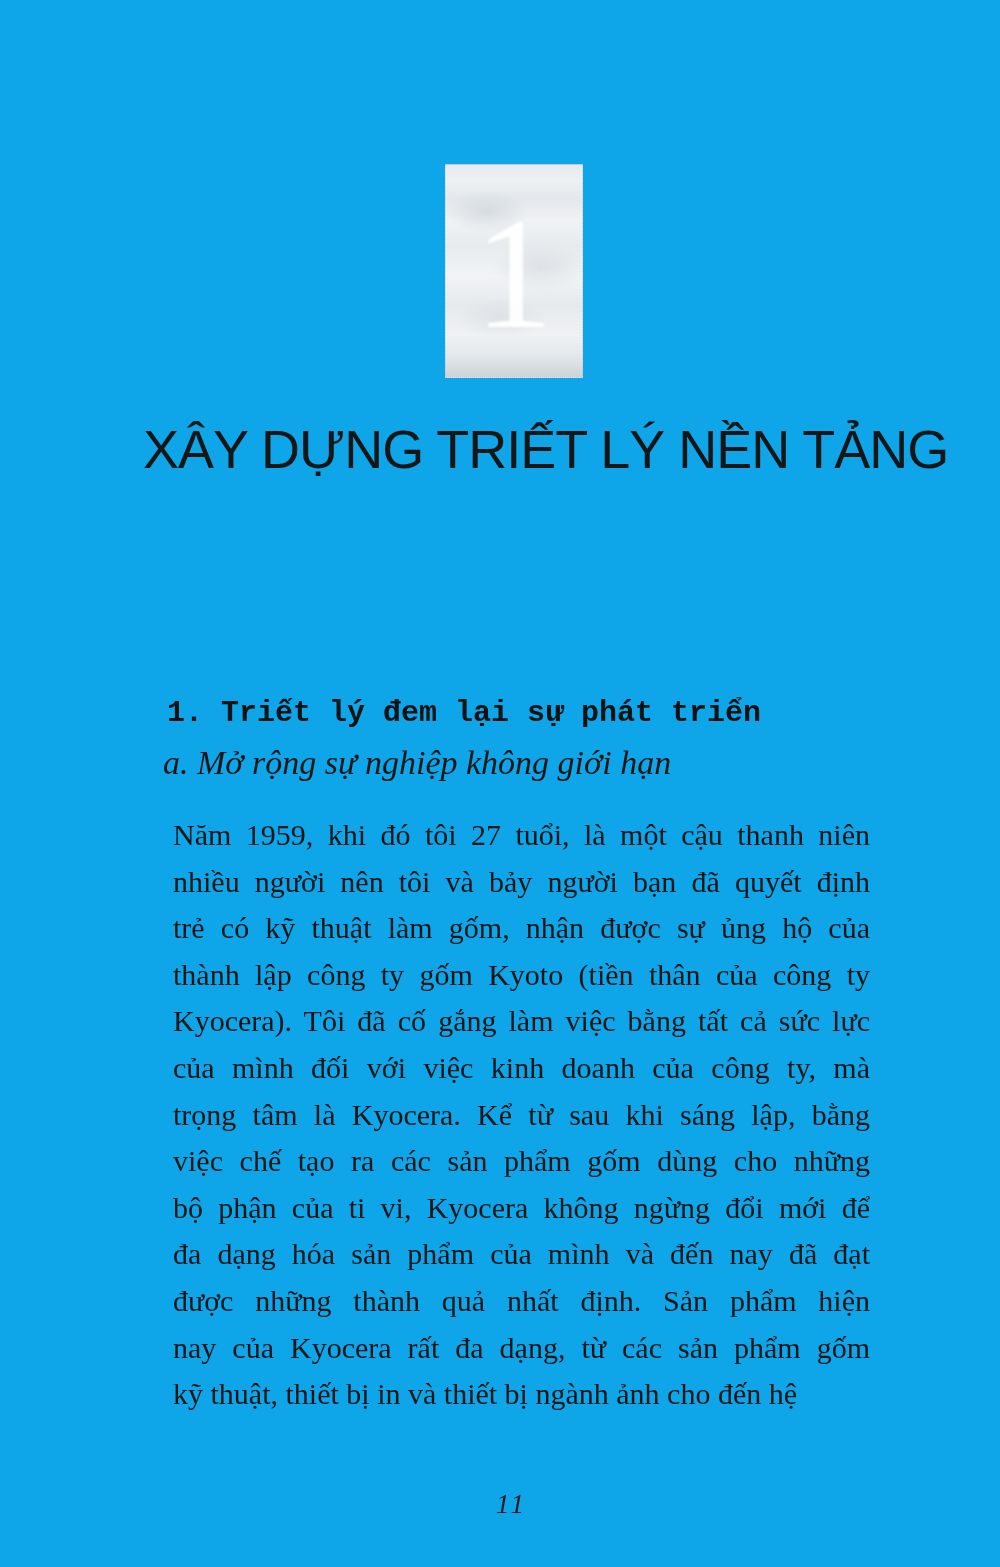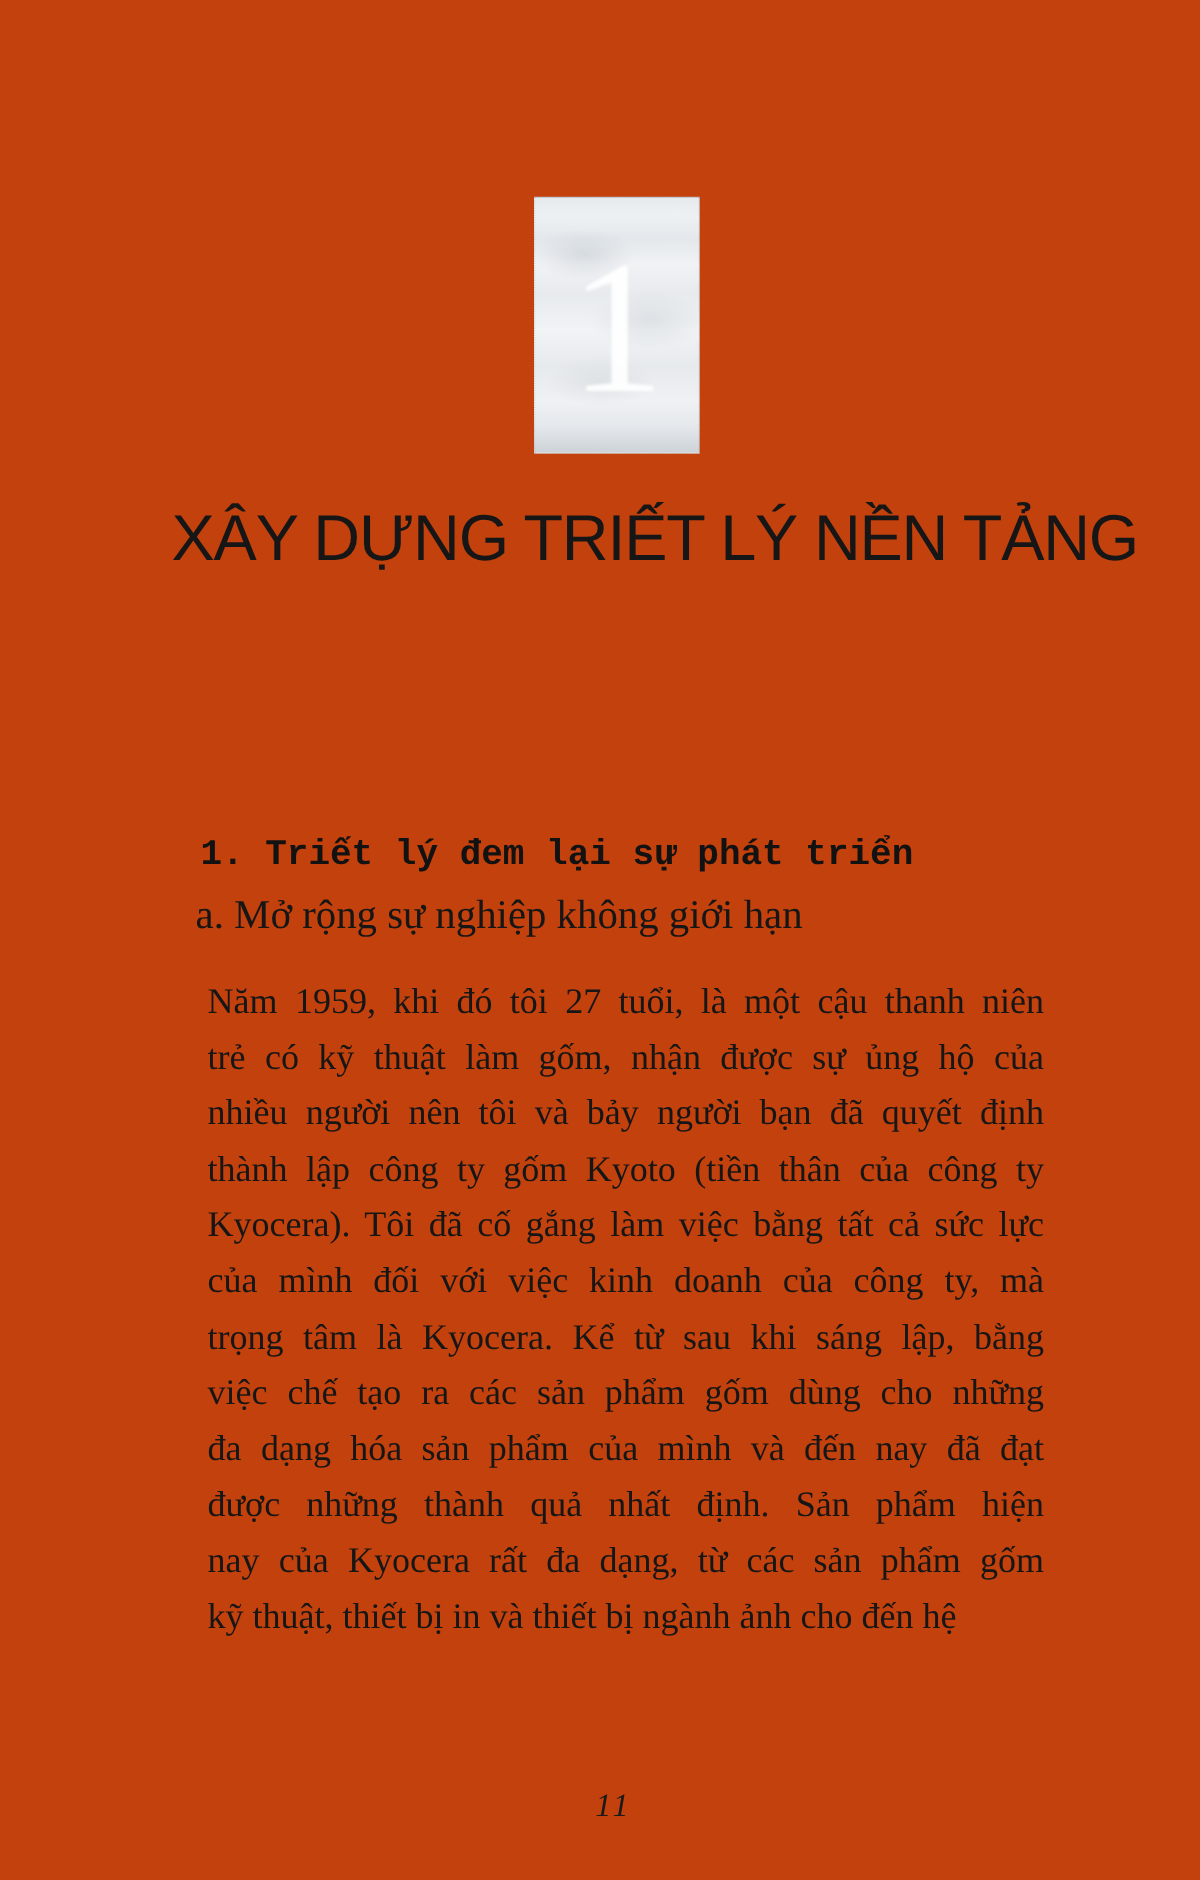--- a/index.html
+++ b/index.html
@@ -4,21 +4,21 @@
 <style>
   html, body {
     margin: 0;
     padding: 0;
     background: #ffffff;
   }
   .page {
     position: relative;
     width: 1000px;
     height: 1567px;
-    background: #c2410c;
+    background: #0ea5e9;
     overflow: hidden;
     font-family: "Liberation Serif", "DejaVu Serif", serif;
     color: #1c1c1c;
   }
 
   
   .chapter-block {
     position: absolute;
     left: 445px;
     top: 164px;
@@ -75,20 +75,21 @@
     color: #121212;
     white-space: nowrap;
   }
 
   .subsection-heading {
     position: absolute;
     left: 163px;
     top: 744px;
     margin: 0;
     font-family: "Liberation Serif", "DejaVu Serif", serif;
+    font-style: italic;
     font-weight: 400;
     font-size: 34px;
     color: #161616;
     white-space: nowrap;
   }
 
   .body-text {
     position: absolute;
     left: 163px;
     top: 812px;
@@ -132,27 +133,28 @@
   </div>
 
   <h1 class="chapter-title">XÂY DỰNG TRIẾT LÝ NỀN TẢNG</h1>
 
   <h2 class="section-heading">1. Triết lý đem lại sự phát triển</h2>
 
   <h3 class="subsection-heading">a. Mở rộng sự nghiệp không giới hạn</h3>
 
   <div class="body-text">
       <div class="body-line">Năm 1959, khi đó tôi 27 tuổi, là một cậu thanh niên</div>
+      <div class="body-line">nhiều người nên tôi và bảy người bạn đã quyết định</div>
       <div class="body-line">trẻ có kỹ thuật làm gốm, nhận được sự ủng hộ của</div>
-      <div class="body-line">nhiều người nên tôi và bảy người bạn đã quyết định</div>
       <div class="body-line">thành lập công ty gốm Kyoto (tiền thân của công ty</div>
       <div class="body-line">Kyocera). Tôi đã cố gắng làm việc bằng tất cả sức lực</div>
       <div class="body-line">của mình đối với việc kinh doanh của công ty, mà</div>
       <div class="body-line">trọng tâm là Kyocera. Kể từ sau khi sáng lập, bằng</div>
       <div class="body-line">việc chế tạo ra các sản phẩm gốm dùng cho những</div>
+      <div class="body-line">bộ phận của ti vi, Kyocera không ngừng đổi mới để</div>
       <div class="body-line">đa dạng hóa sản phẩm của mình và đến nay đã đạt</div>
       <div class="body-line">được những thành quả nhất định. Sản phẩm hiện</div>
       <div class="body-line">nay của Kyocera rất đa dạng, từ các sản phẩm gốm</div>
       <div class="body-line last">kỹ thuật, thiết bị in và thiết bị ngành ảnh cho đến hệ</div>
     </div>
 
   <div class="page-number">11</div>
 
 </div>
 

